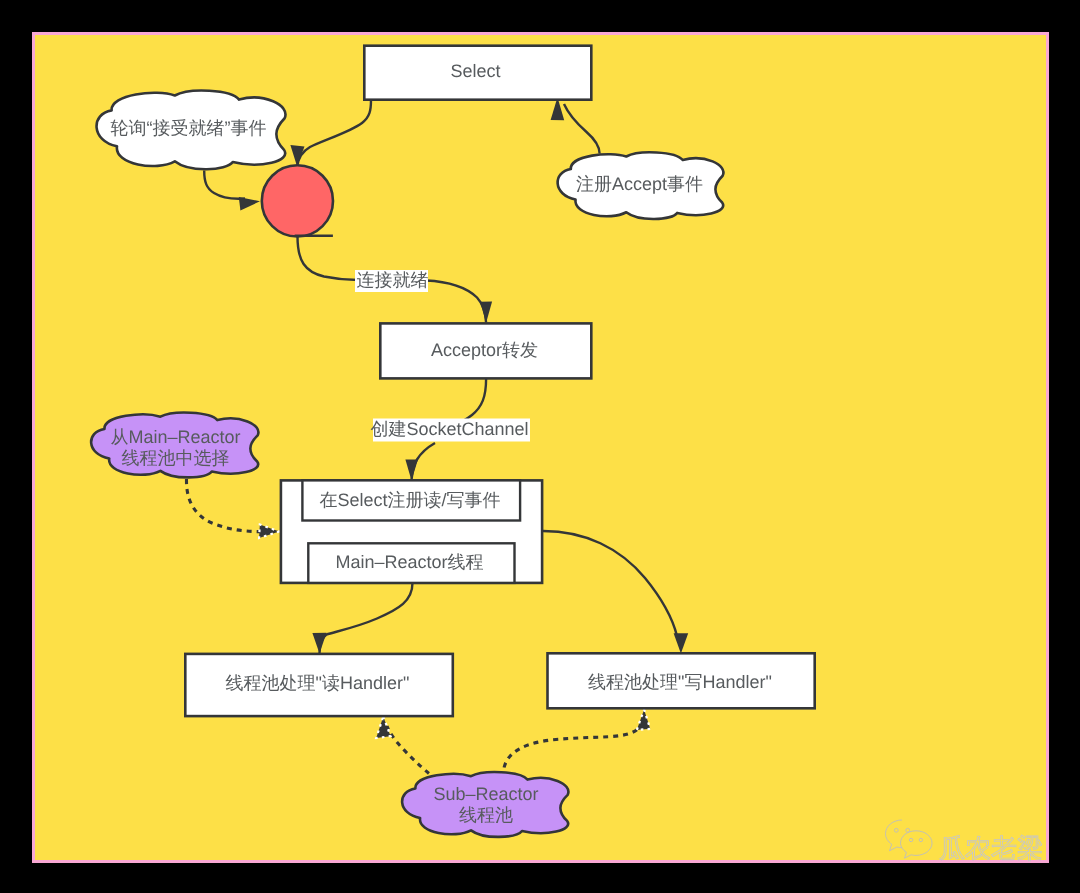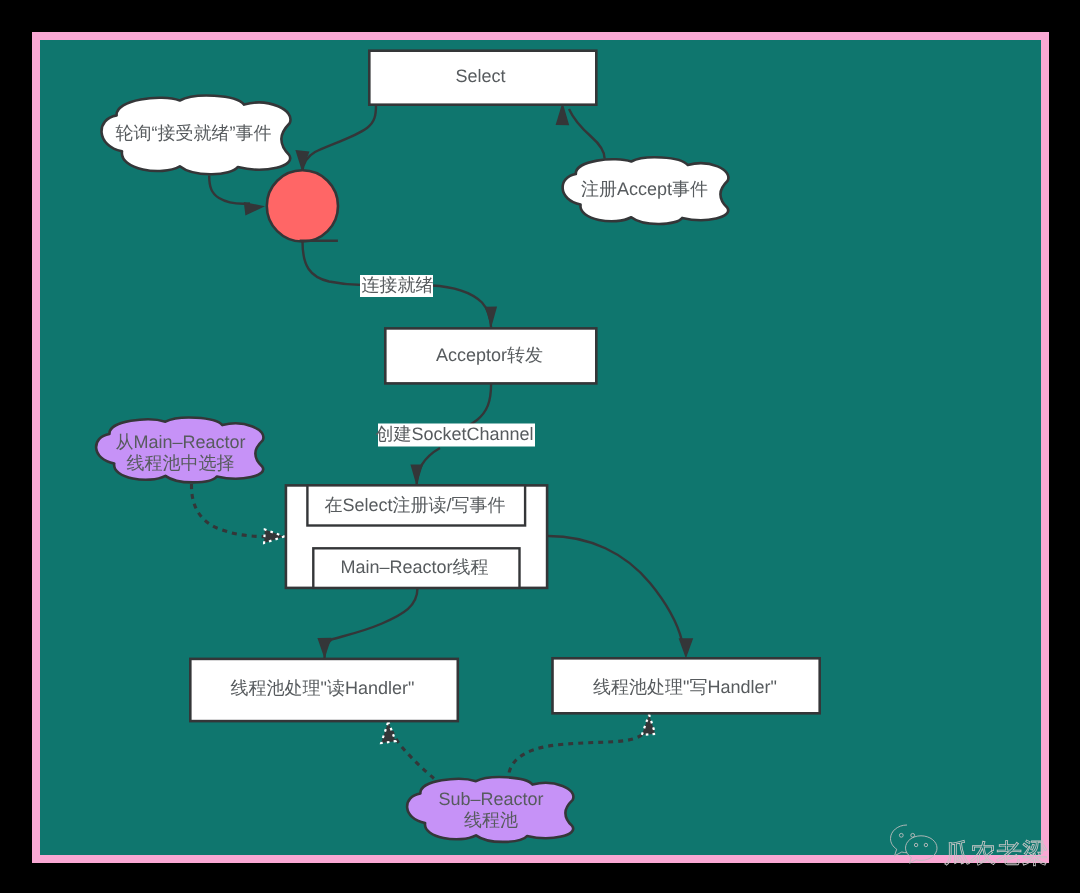--- a/index.html
+++ b/index.html
@@ -1,18 +1,18 @@
 <!DOCTYPE html>
 <html><head>
 <meta charset="utf-8">
 <style>
   html,body{margin:0;padding:0;background:#000;width:1080px;height:893px;overflow:hidden;
     -webkit-font-smoothing:antialiased;text-rendering:geometricPrecision;}
   .page{position:relative;width:1080px;height:893px;background:#000;}
-  .canvas{position:absolute;left:32px;top:32px;width:1017px;height:831px;background:#0f766e;border:8px solid #f9a8d4;box-sizing:border-box;}
+  .canvas{position:absolute;left:32px;top:32px;width:1017px;height:831px;background:#fde047;border:3px solid #f9a8d4;box-sizing:border-box;}
   svg[data-name="diagram-svg"]{position:absolute;left:-3px;top:-3px;}
   .nodeText{font-family:"Liberation Sans",sans-serif;font-size:18px;fill:#575b5e;-webkit-font-smoothing:antialiased;}
   .edgeText{font-family:"Liberation Sans",sans-serif;font-size:18px;fill:#575b5e;-webkit-font-smoothing:antialiased;}
   .ln{fill:none;stroke:#343638;stroke-width:2.4;stroke-linecap:butt;}
   .dash{stroke-dasharray:5 5;stroke-width:3.1;}
   .ah{fill:#343638;stroke:none;}
   .dashah{stroke:#ffffff;stroke-width:2.2;stroke-dasharray:2.6 4.2;}
   .bx{fill:#ffffff;stroke:#343638;stroke-width:2.6;}
   .bx2{fill:#ffffff;stroke:#343638;stroke-width:2.4;}
   .circ{fill:#FF6666;stroke:#343638;stroke-width:2.6;}

